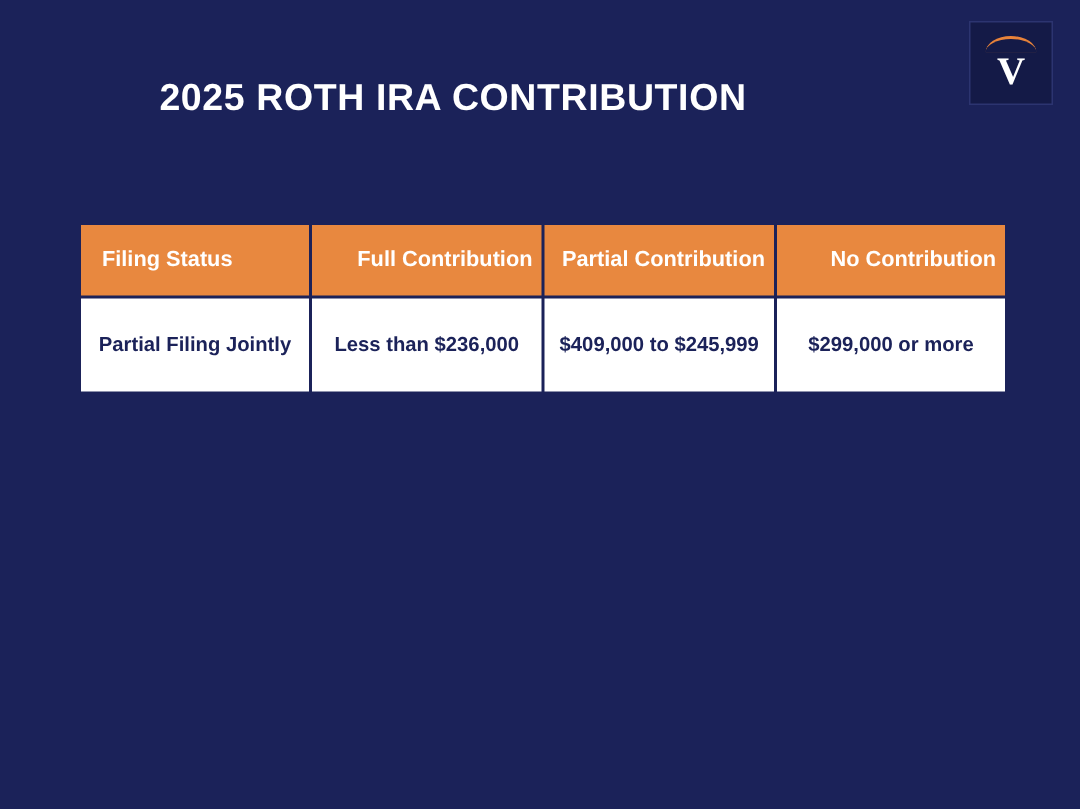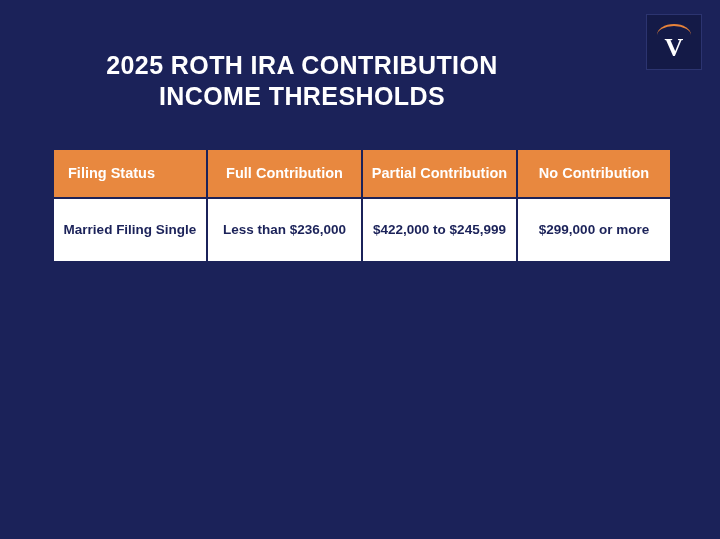--- a/index.html
+++ b/index.html
@@ -72,21 +72,21 @@
     border-spacing: 2px;
     table-layout: fixed;
   }
   table.thresholds th {
     background: #e8883f;
     color: #ffffff;
     font-size: 14.5px;
     font-weight: bold;
     line-height: 19px;
     padding: 14px 6px;
-    text-align: center;
+    text-align: right;
     vertical-align: middle;
     border: 0;
   }
   table.thresholds th.first-col {
     text-align: left;
     padding-left: 14px;
     margin-left: 36px;
   }
   table.thresholds td {
     background: #ffffff;
@@ -117,41 +117,40 @@
 
 <div class="slide">
 
   <div class="logo">
     <div class="arc"></div>
     <div class="vee">V</div>
   </div>
 
   <div class="title">
     <span>2025 ROTH IRA CONTRIBUTION</span>
-    <span class="line2">INCOME THRESHOLDS</span>
   </div>
 
   <table class="thresholds">
     <colgroup>
       <col class="c1">
         <col class="c2">
         <col class="c3">
         <col class="c4">
     </colgroup>
     <thead>
       <tr>
         <th class="first-col">Filing Status</th>
         <th>Full Contribution</th>
         <th>Partial Contribution</th>
         <th>No Contribution</th>
       </tr>
     </thead>
     <tbody>
       <tr>
-        <td class="first-col">Married Filing Single</td>
+        <td class="first-col">Partial Filing Jointly</td>
         <td>Less than $236,000</td>
-        <td>$422,000 to $245,999</td>
+        <td>$409,000 to $245,999</td>
         <td>$299,000 or more</td>
       </tr>
     </tbody>
   </table>
 
 </div>
 
 </body></html>

